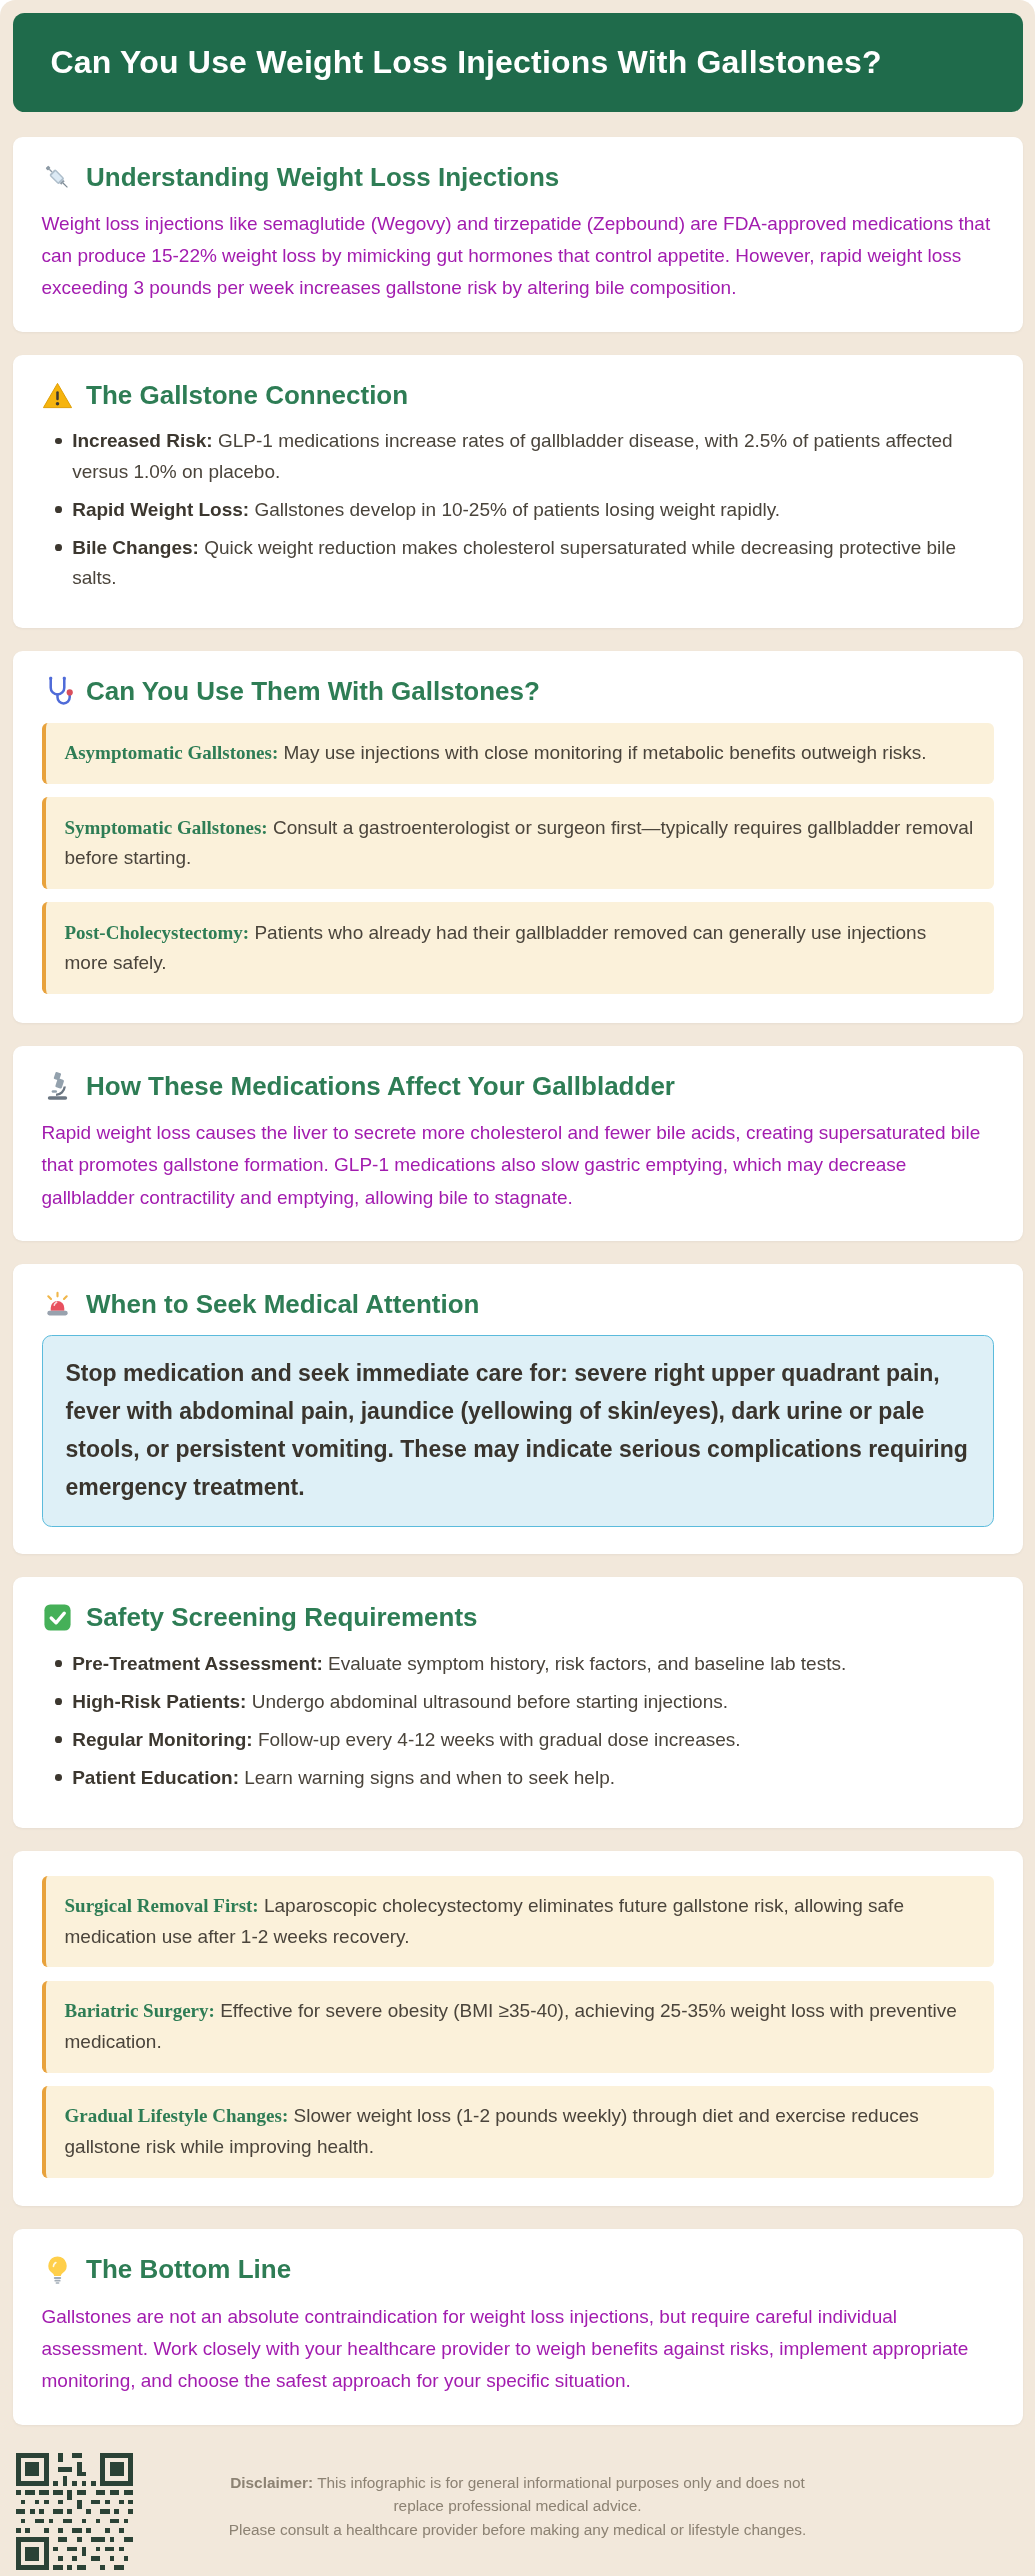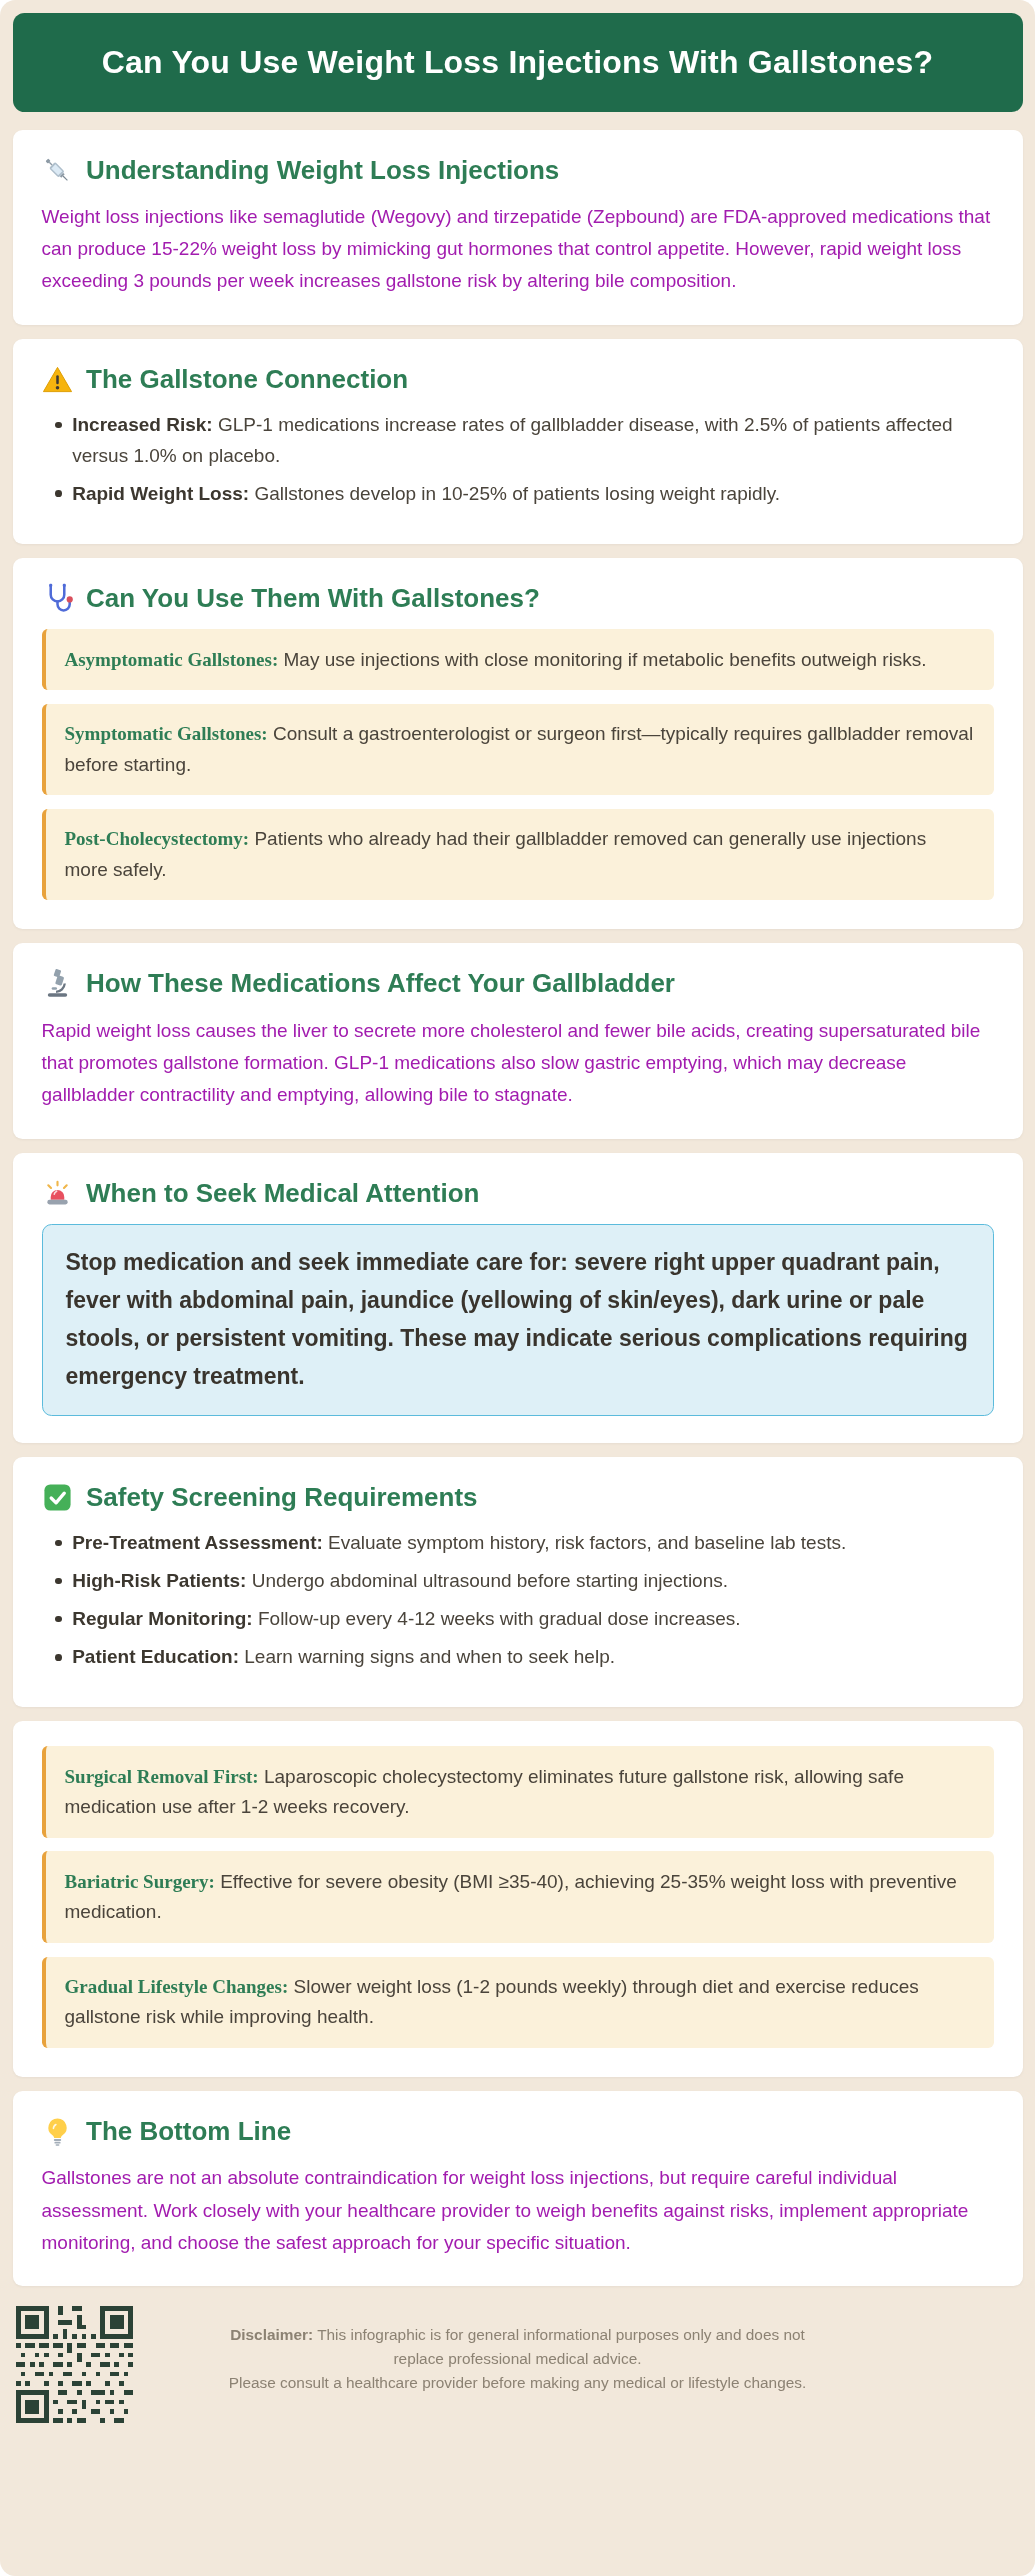--- a/index.html
+++ b/index.html
@@ -11,31 +11,31 @@
     background:var(--background,#F2E8DB);
     border-radius:15.4px; overflow:hidden;
     padding:12.5px 12.5px 0;
     display:flex; flex-direction:column;
   }
 
   .header{
     background:var(--header-green,#1F6B4B);
     border-radius:11.5px;
     padding:31px 38px;
-    text-align:center;
-    margin-bottom:18px;
+    text-align:left;
+    margin-bottom:25px;
   }
   .title{
     color:#ffffff; font-size:32px; font-weight:bold; letter-spacing:0.2px;
   }
 
   .card{
     background:#ffffff; border-radius:9.6px;
     padding:25px 29px 27px;
-    margin-bottom:14px;
+    margin-bottom:23px;
     box-shadow:0 1px 2.9px rgba(0,0,0,.05);
   }
   .sec-title{
     display:flex; align-items:center; gap:13.5px;
     color:var(--accent-green,#2E7D55);
     font-size:26px; font-weight:bold;
     margin-bottom:15.4px;
   }
   .icon{ width:31px; height:31px; flex:0 0 auto; display:inline-block; }
   .icon svg{ width:100%; height:100%; display:block; }
@@ -125,20 +125,21 @@
             <path d="M16 3.5 L30.5 28.5 H1.5 Z" fill="#f6b40e" stroke="#dd9c00" stroke-width="1"></path>
             <rect x="14.7" y="11.5" width="2.6" height="9.5" rx="1.3" fill="#3e3a33"></rect>
             <circle cx="16" cy="24.6" r="1.8" fill="#3e3a33"></circle>
           </svg>
       </span>
       <span class="sec-title-text">The Gallstone Connection</span>
     </h2>
     <ul class="bullets">
       <li><span class="b-label">Increased Risk:</span> <span>GLP-1 medications increase rates of gallbladder disease, with 2.5% of patients affected versus 1.0% on placebo.</span></li>
       <li><span class="b-label">Rapid Weight Loss:</span> <span>Gallstones develop in 10-25% of patients losing weight rapidly.</span></li>
+      <li><span class="b-label">Bile Changes:</span> <span>Quick weight reduction makes cholesterol supersaturated while decreasing protective bile salts.</span></li>
     </ul>
   </section>
 
   <section class="card">
     <h2 class="sec-title">
       <span class="icon">
         <svg viewBox="0 0 32 32" fill="none">
             <path d="M9 3v9a7 7 0 0 0 14 0V3" stroke="#4f6bd8" stroke-width="2.6" stroke-linecap="round"></path>
             <path d="M16 19v3a6.3 6.3 0 0 0 12.6 0v-2" stroke="#4f6bd8" stroke-width="2.6" stroke-linecap="round"></path>
             <circle cx="28.6" cy="17" r="3.2" fill="#d94f5c"></circle>

